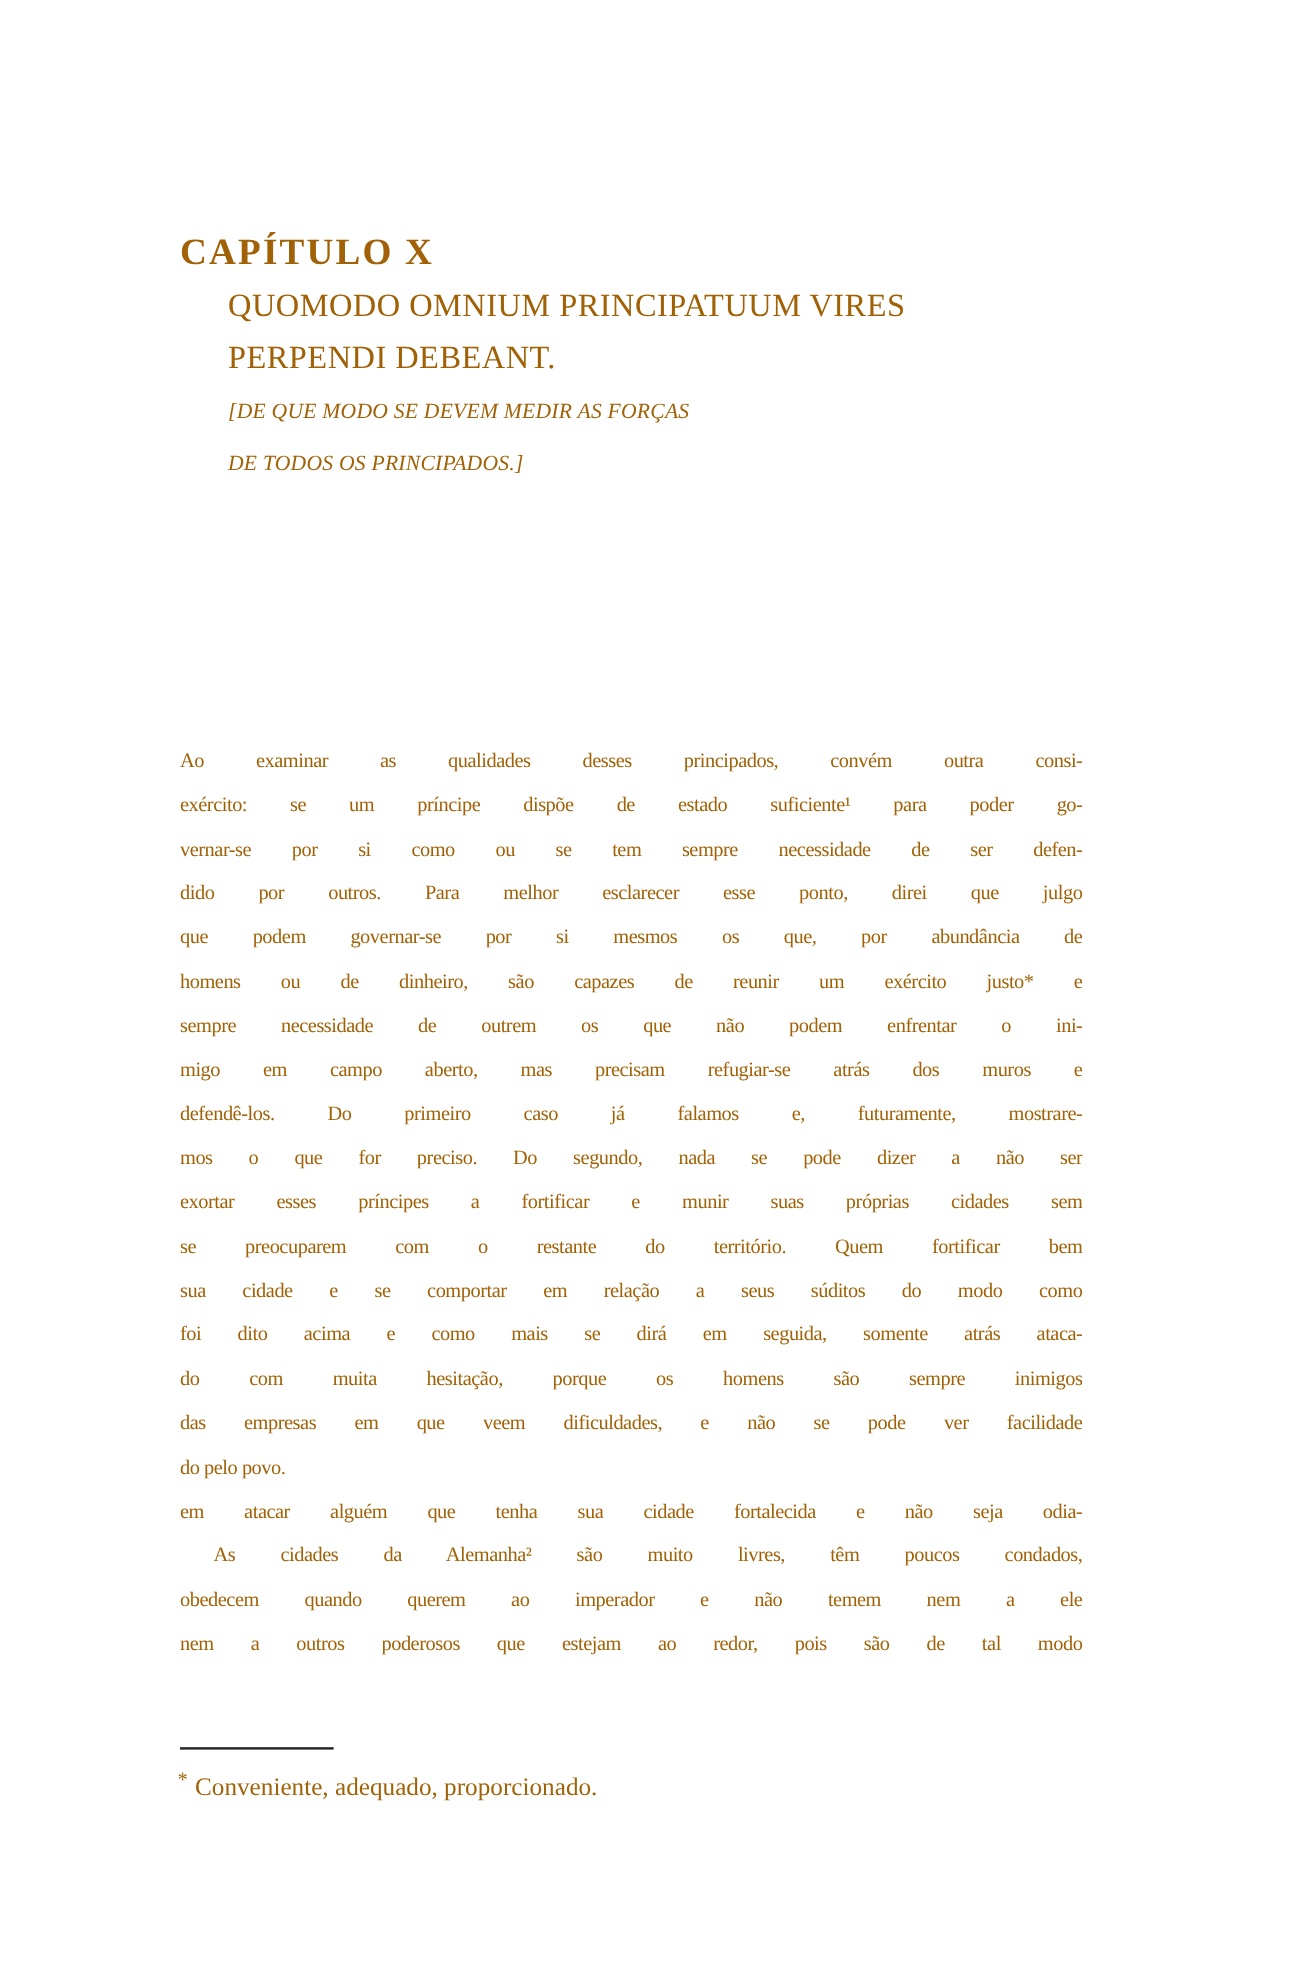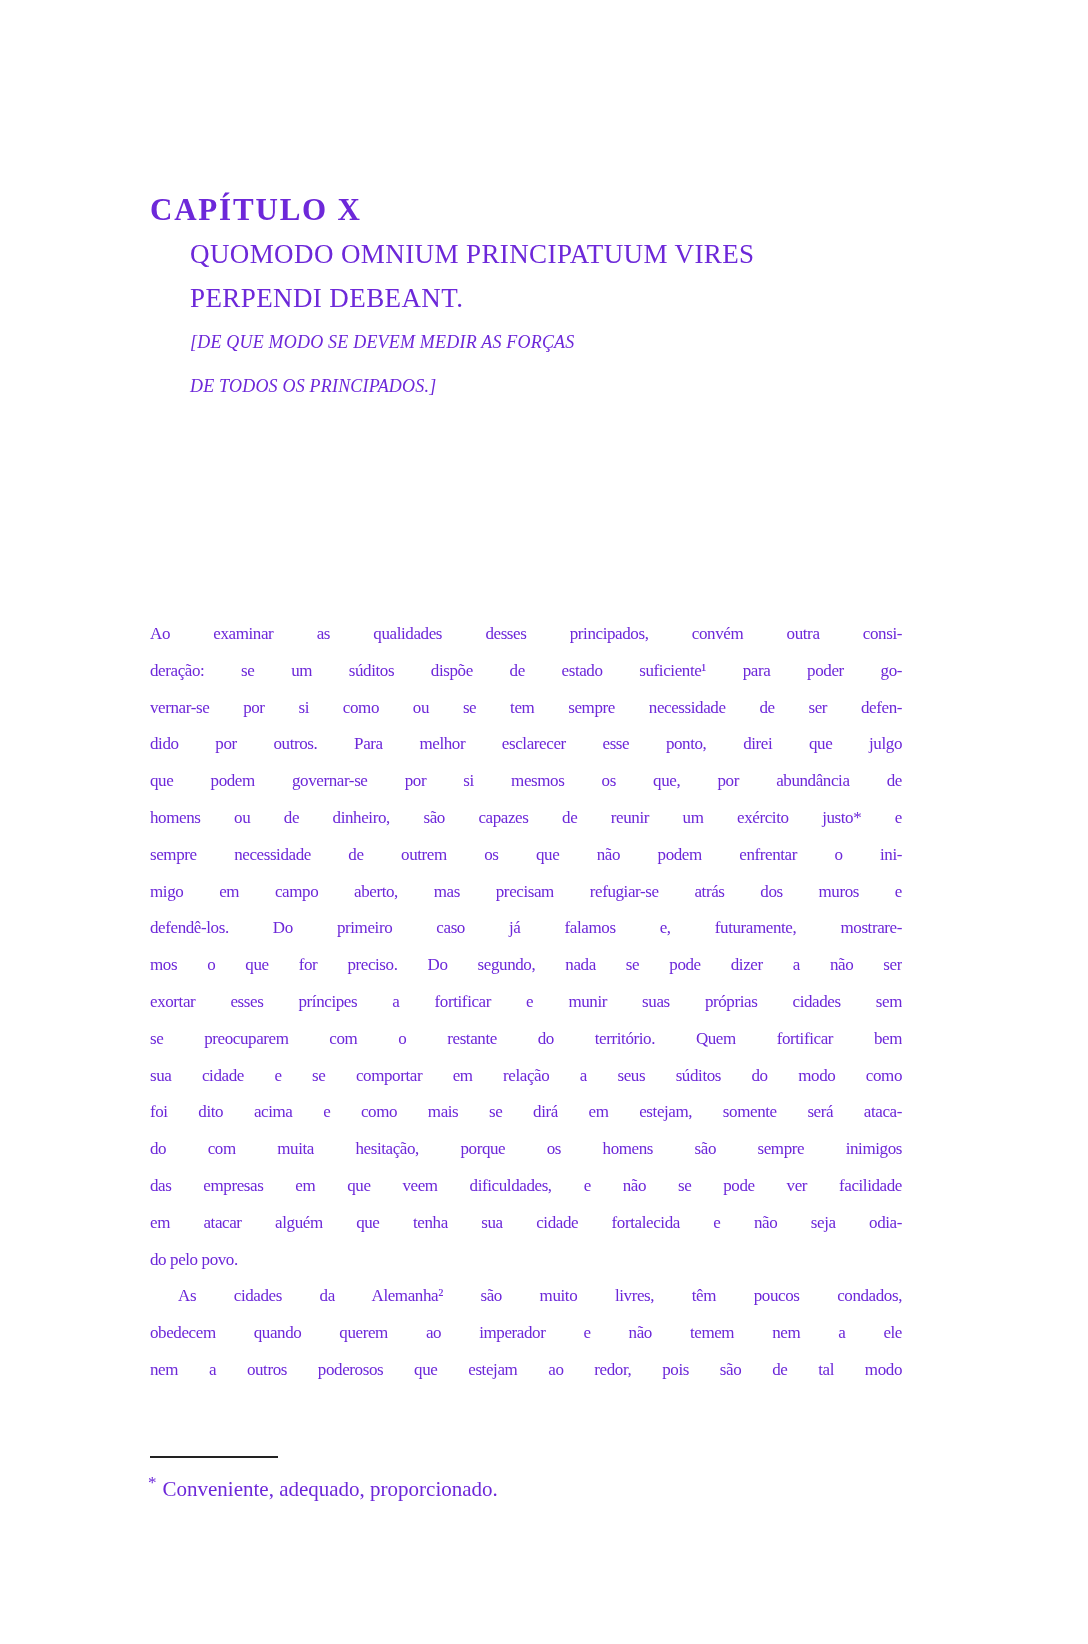--- a/index.html
+++ b/index.html
@@ -5,21 +5,21 @@
   html, body {
     margin: 0;
     padding: 0;
     background: #ffffff;
   }
   .page {
     position: relative;
     width: 912px;
     height: 1644px;
     background: #ffffff;
-    color: #6d28d9;
+    color: #a16207;
     font-family: "Liberation Serif", "DejaVu Serif", serif;
     overflow: hidden;
   }
   
   .heading {
     position: absolute;
     left: 150px;
     top: 188px;
     width: 760px;
   }
@@ -108,37 +108,37 @@
     <div class="h-line latin-line">QUOMODO OMNIUM PRINCIPATUUM VIRES</div>
     <div class="h-line latin-line">PERPENDI DEBEANT.</div>
     <div class="h-line translation-line">[DE QUE MODO SE DEVEM MEDIR AS FORÇAS</div>
     <div class="h-line translation-line">DE TODOS OS PRINCIPADOS.]</div>
   </header>
 
   <main class="body-text">
 
     <div class="para">
       <div class="line j">Ao examinar as qualidades desses principados, convém outra consi-</div>
-      <div class="line j">deração: se um súditos dispõe de estado suficiente¹ para poder go-</div>
+      <div class="line j">exército: se um príncipe dispõe de estado suficiente¹ para poder go-</div>
       <div class="line j">vernar-se por si como ou se tem sempre necessidade de ser defen-</div>
       <div class="line j">dido por outros. Para melhor esclarecer esse ponto, direi que julgo</div>
       <div class="line j">que podem governar-se por si mesmos os que, por abundância de</div>
       <div class="line j">homens ou de dinheiro, são capazes de reunir um exército justo* e</div>
       <div class="line j">sempre necessidade de outrem os que não podem enfrentar o ini-</div>
       <div class="line j">migo em campo aberto, mas precisam refugiar-se atrás dos muros e</div>
       <div class="line j">defendê-los. Do primeiro caso já falamos e, futuramente, mostrare-</div>
       <div class="line j">mos o que for preciso. Do segundo, nada se pode dizer a não ser</div>
       <div class="line j">exortar esses príncipes a fortificar e munir suas próprias cidades sem</div>
       <div class="line j">se preocuparem com o restante do território. Quem fortificar bem</div>
       <div class="line j">sua cidade e se comportar em relação a seus súditos do modo como</div>
-      <div class="line j">foi dito acima e como mais se dirá em estejam, somente será ataca-</div>
+      <div class="line j">foi dito acima e como mais se dirá em seguida, somente atrás ataca-</div>
       <div class="line j">do com muita hesitação, porque os homens são sempre inimigos</div>
       <div class="line j">das empresas em que veem dificuldades, e não se pode ver facilidade</div>
+      <div class="line last">do pelo povo.</div>
       <div class="line j">em atacar alguém que tenha sua cidade fortalecida e não seja odia-</div>
-      <div class="line last">do pelo povo.</div>
     </div>
 
     <div class="para">
       <div class="line j indent-first">As cidades da Alemanha² são muito livres, têm poucos condados,</div>
       <div class="line j">obedecem quando querem ao imperador e não temem nem a ele</div>
       <div class="line j">nem a outros poderosos que estejam ao redor, pois são de tal modo</div>
     </div>
 
   </main>
 

